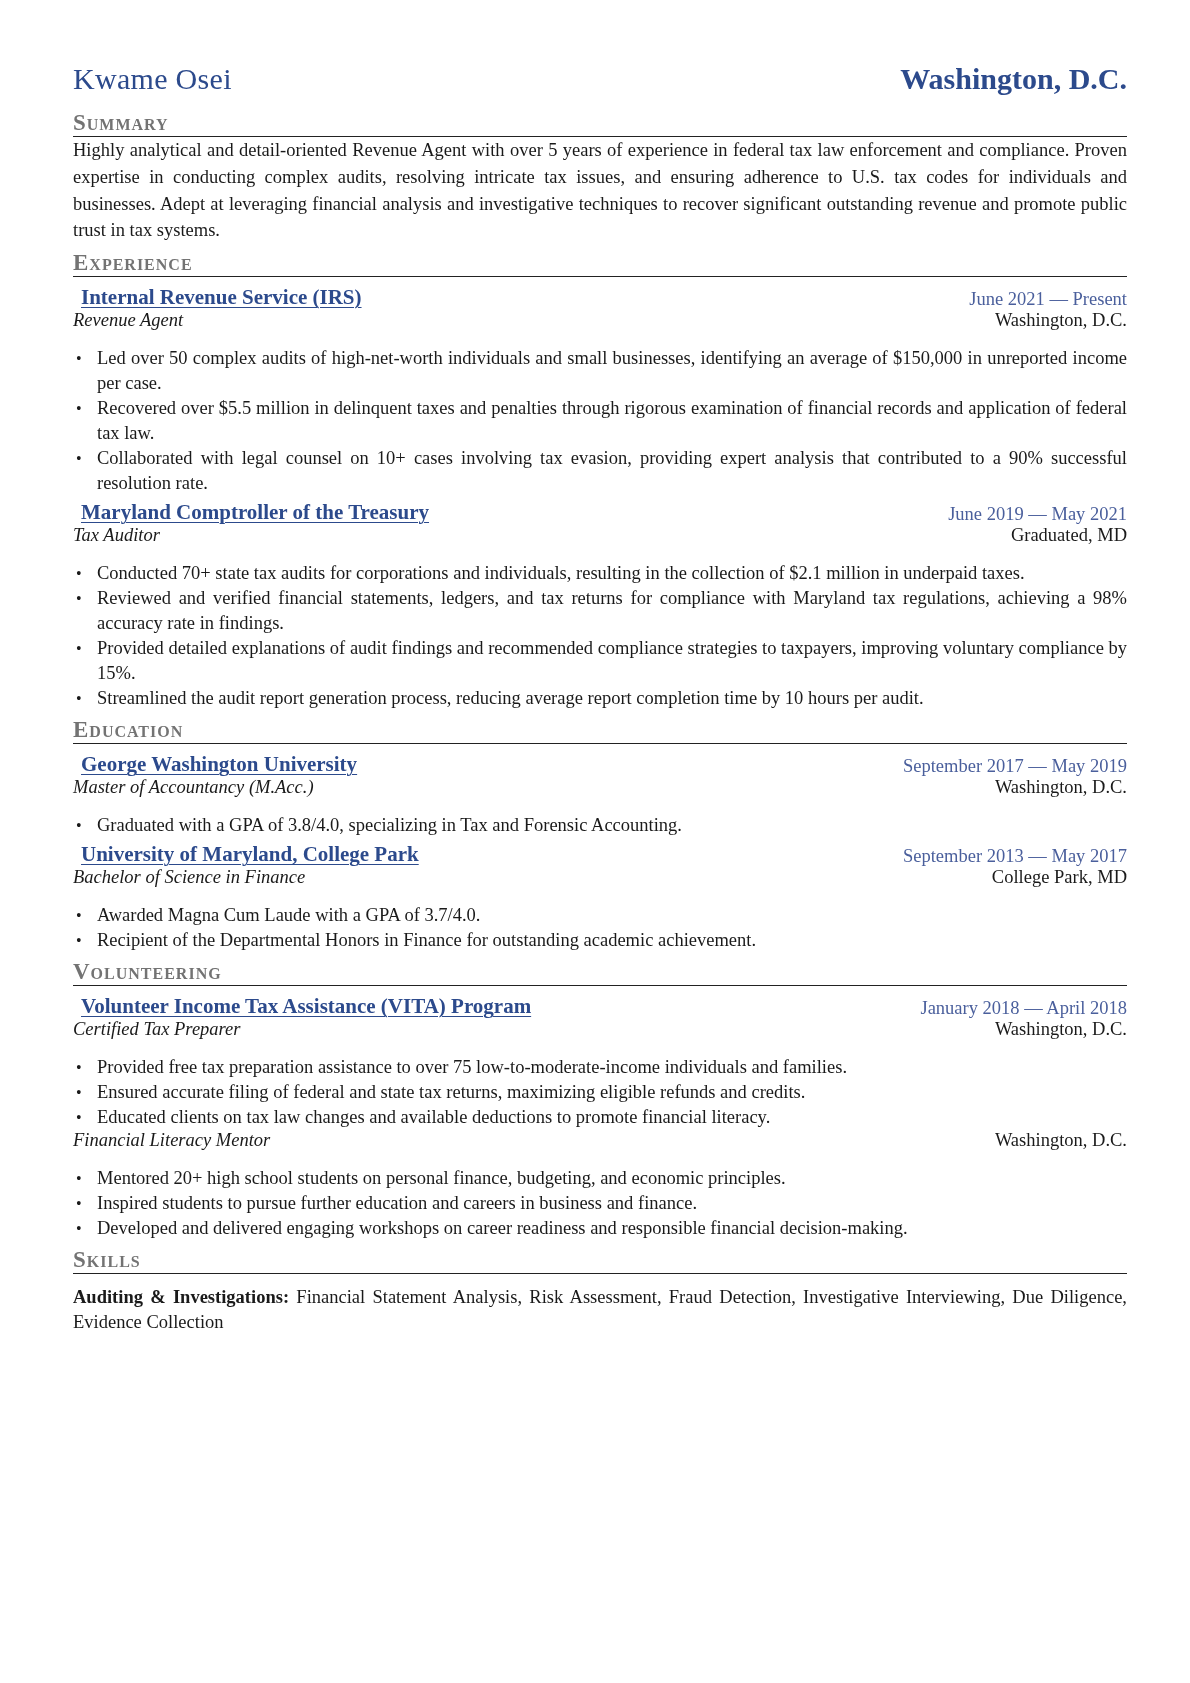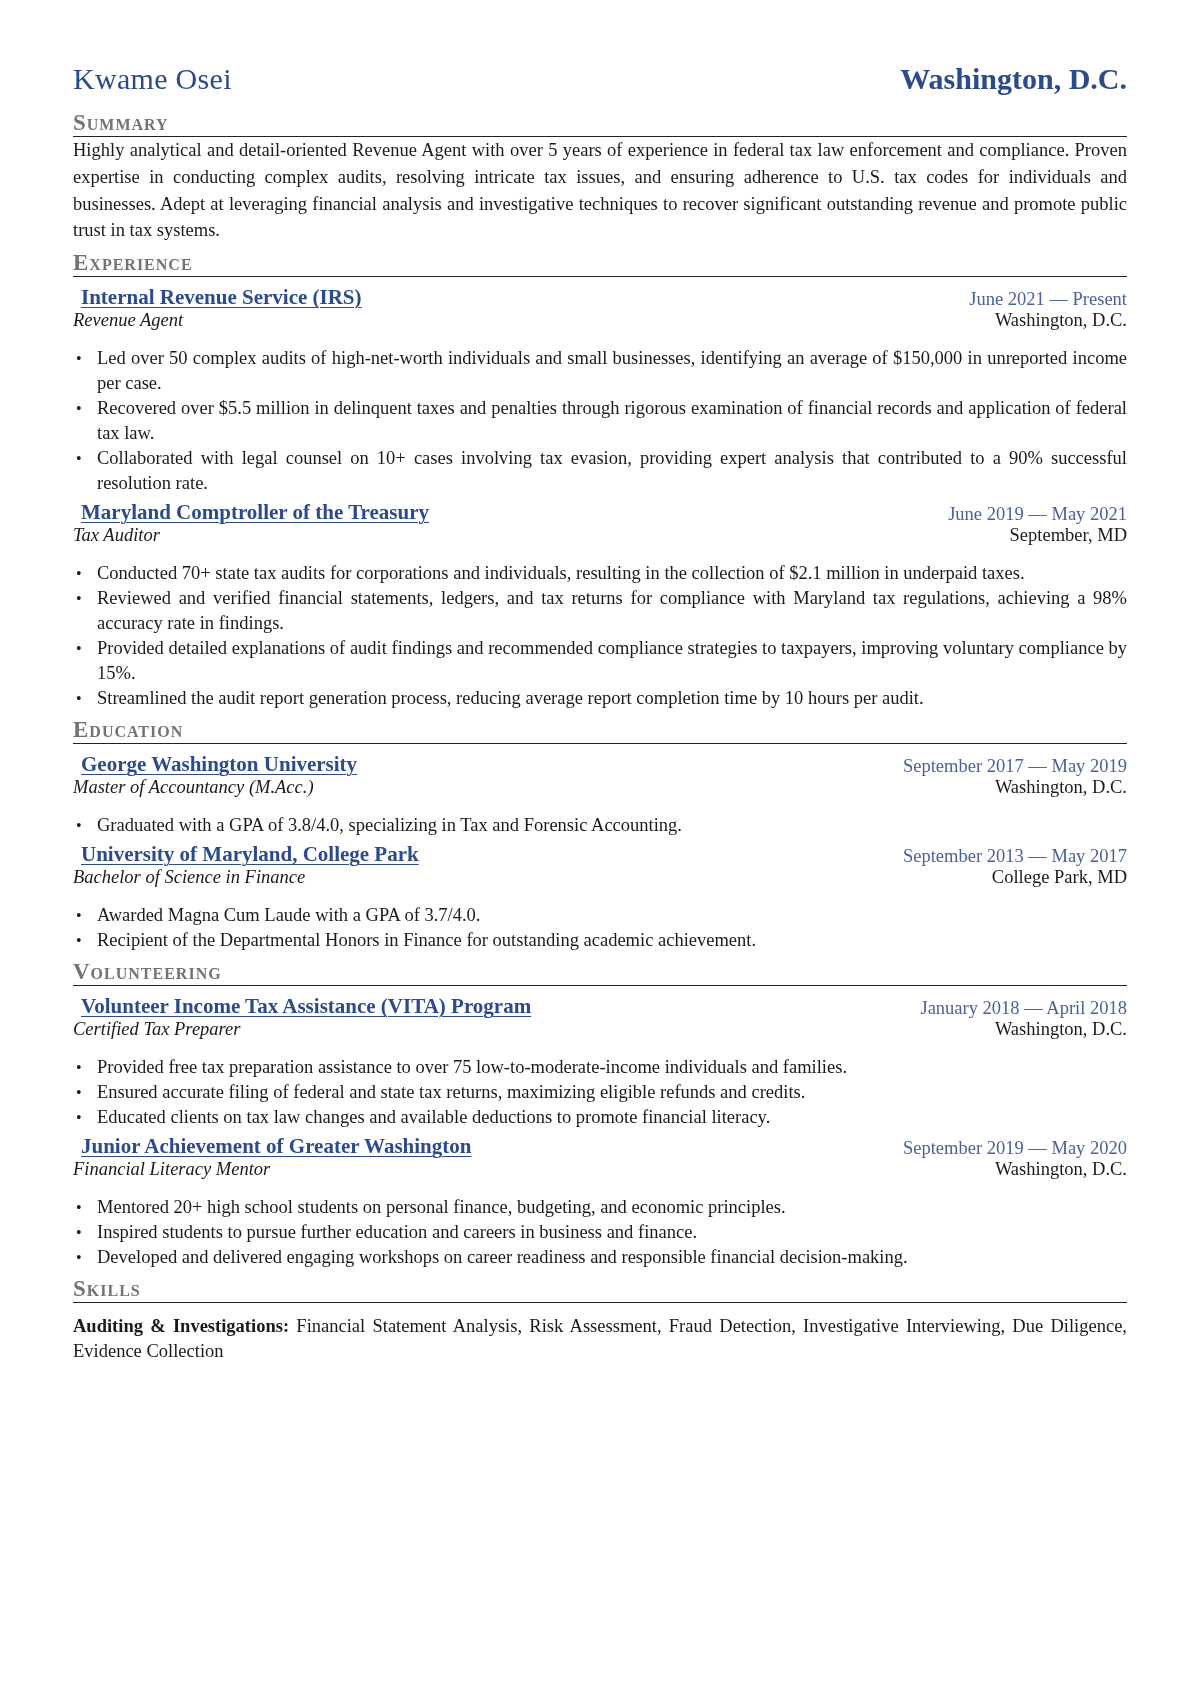--- a/index.html
+++ b/index.html
@@ -73,21 +73,21 @@
       </ul>
     </div>
 
     <div>
       <div class="entry-top" style="margin-top:2px;">
         <a class="entry-org" href="#">Maryland Comptroller of the Treasury</a>
         <span class="entry-date">June 2019 — May 2021</span>
       </div>
       <div class="entry-sub">
         <span class="entry-role">Tax Auditor</span>
-        <span class="entry-loc">September, MD</span>
+        <span class="entry-loc">Graduated, MD</span>
       </div>
       <ul class="bullets">
         <li>Conducted 70+ state tax audits for corporations and individuals, resulting in the collection of $2.1 million in underpaid taxes.</li>
         <li>Reviewed and verified financial statements, ledgers, and tax returns for compliance with Maryland tax regulations, achieving a 98% accuracy rate in findings.</li>
         <li>Provided detailed explanations of audit findings and recommended compliance strategies to taxpayers, improving voluntary compliance by 15%.</li>
         <li>Streamlined the audit report generation process, reducing average report completion time by 10 hours per audit.</li>
       </ul>
     </div>
   </div>
 
@@ -137,24 +137,20 @@
         <span class="entry-loc">Washington, D.C.</span>
       </div>
       <ul class="bullets">
         <li>Provided free tax preparation assistance to over 75 low-to-moderate-income individuals and families.</li>
         <li>Ensured accurate filing of federal and state tax returns, maximizing eligible refunds and credits.</li>
         <li>Educated clients on tax law changes and available deductions to promote financial literacy.</li>
       </ul>
     </div>
 
     <div>
-      <div class="entry-top" style="margin-top:2px;">
-        <a class="entry-org" href="#">Junior Achievement of Greater Washington</a>
-        <span class="entry-date">September 2019 — May 2020</span>
-      </div>
       <div class="entry-sub">
         <span class="entry-role">Financial Literacy Mentor</span>
         <span class="entry-loc">Washington, D.C.</span>
       </div>
       <ul class="bullets">
         <li>Mentored 20+ high school students on personal finance, budgeting, and economic principles.</li>
         <li>Inspired students to pursue further education and careers in business and finance.</li>
         <li>Developed and delivered engaging workshops on career readiness and responsible financial decision-making.</li>
       </ul>
     </div>

